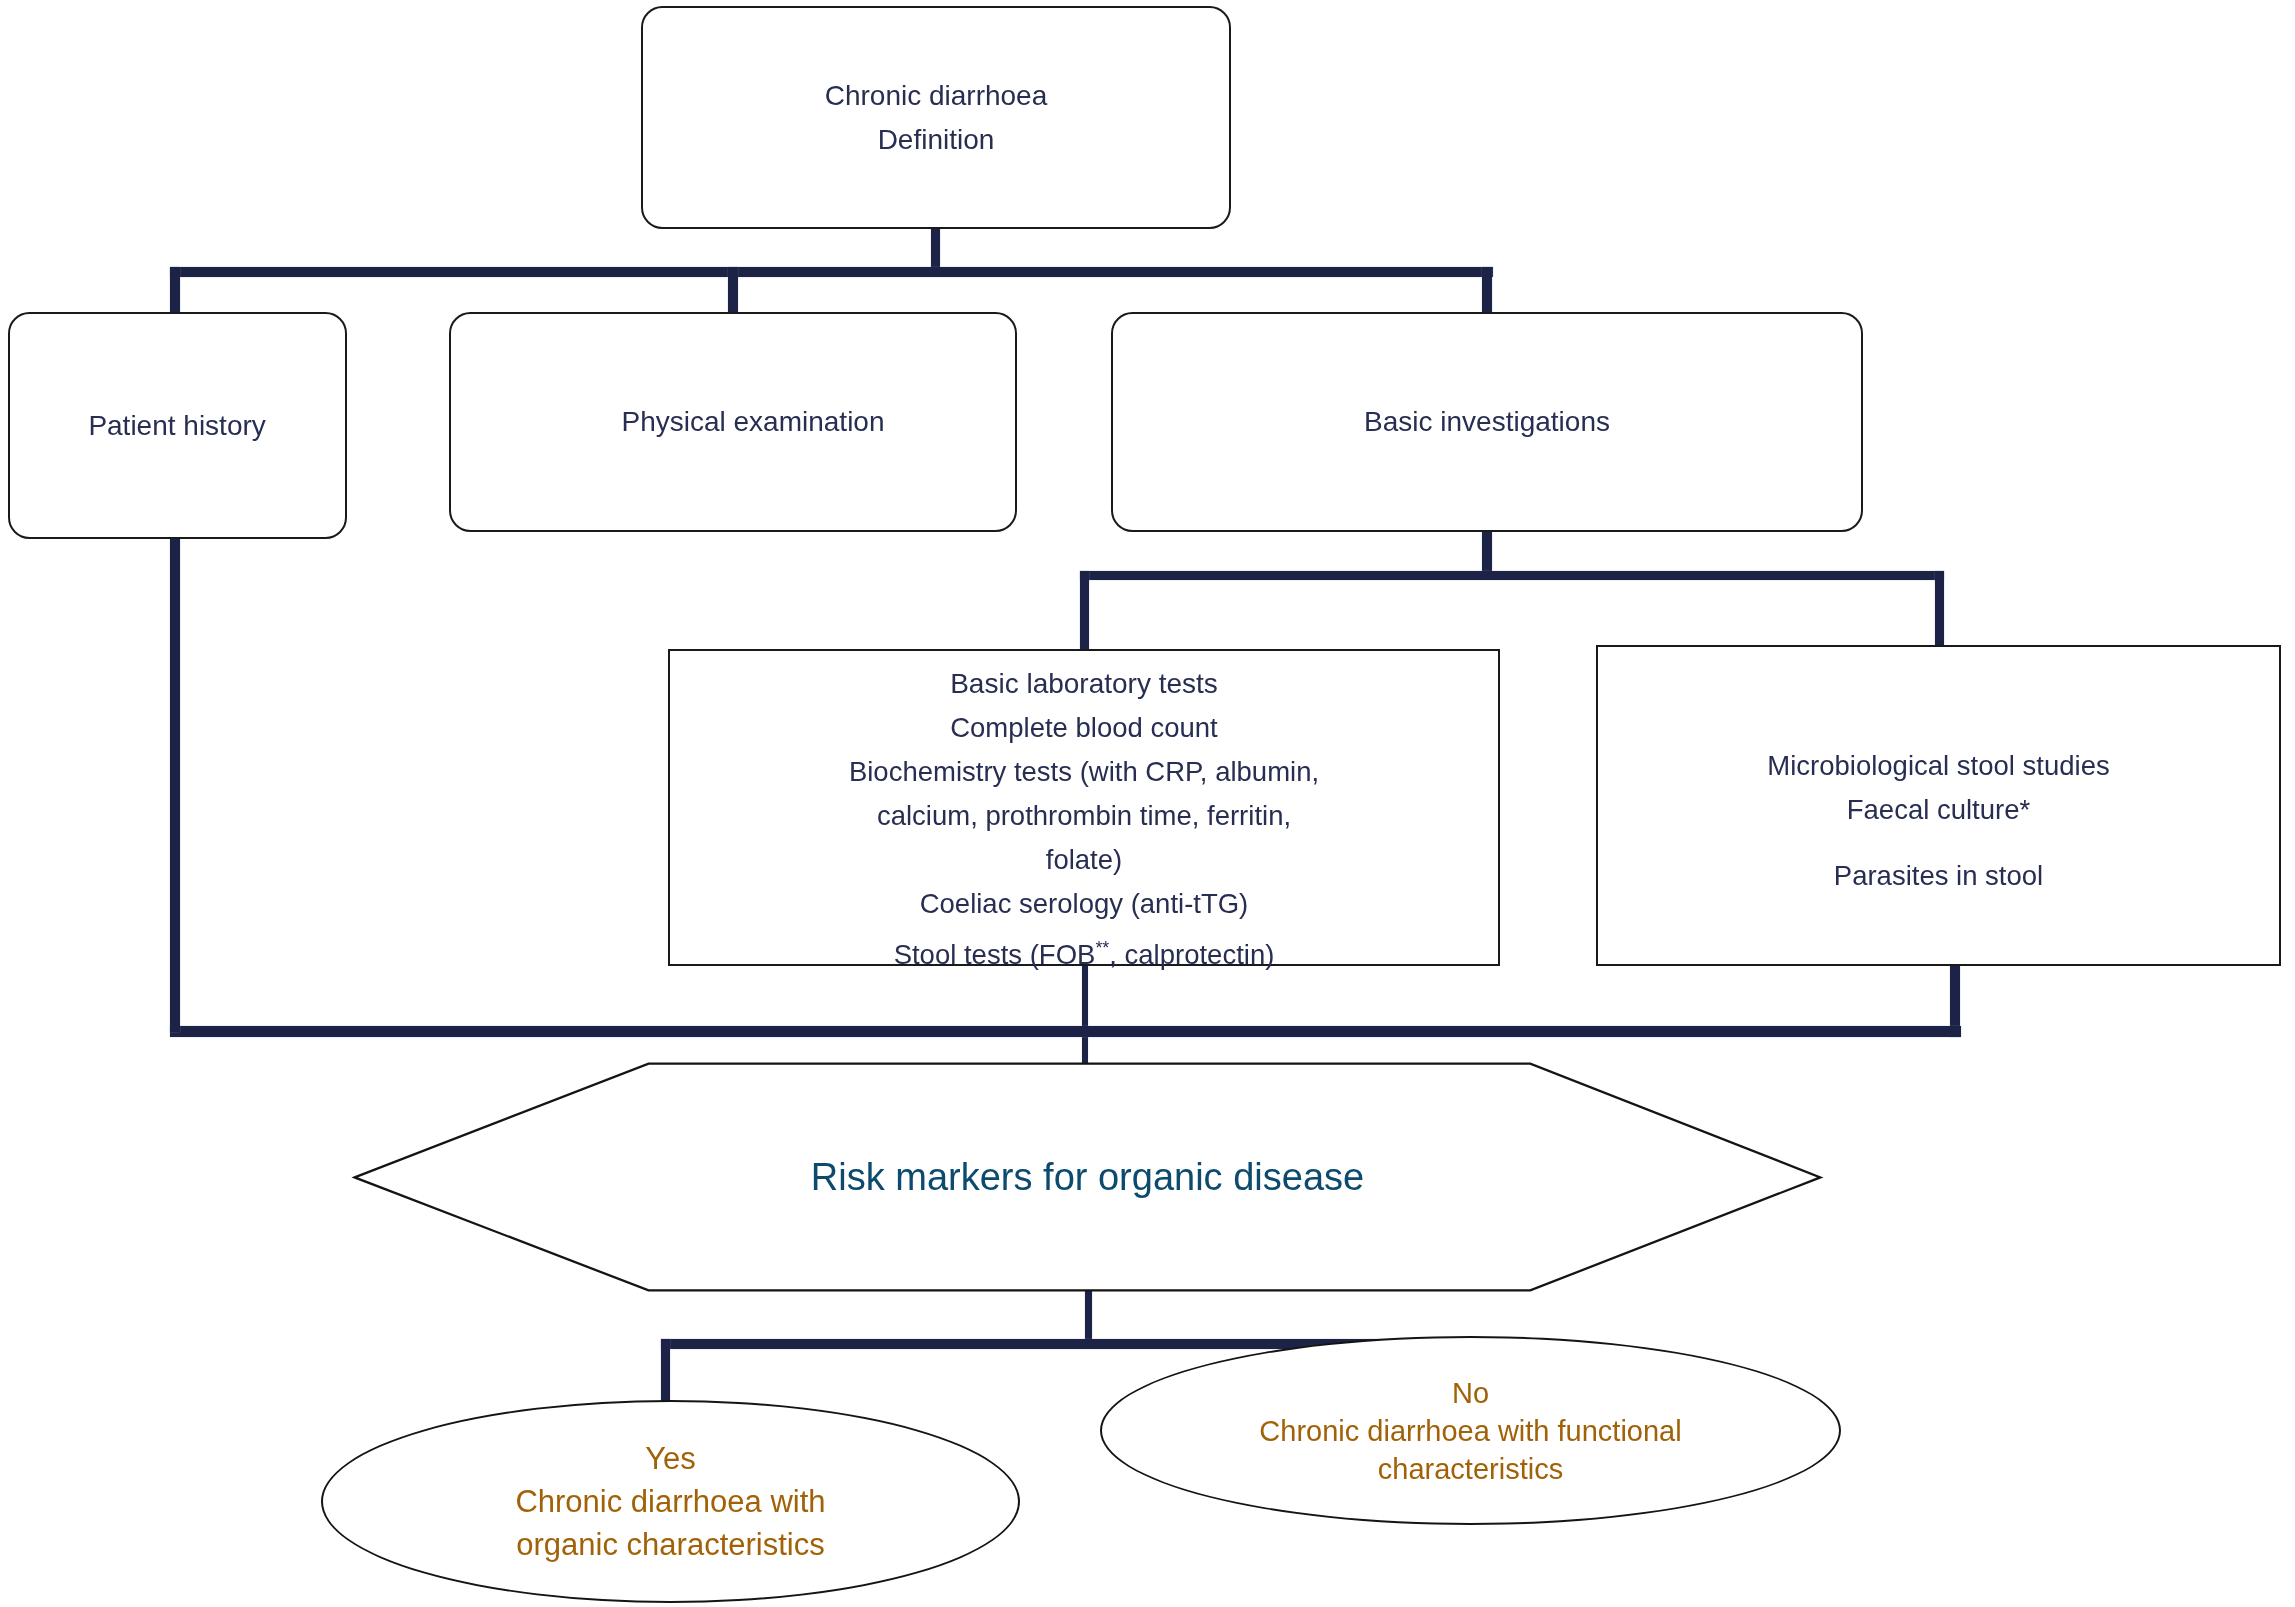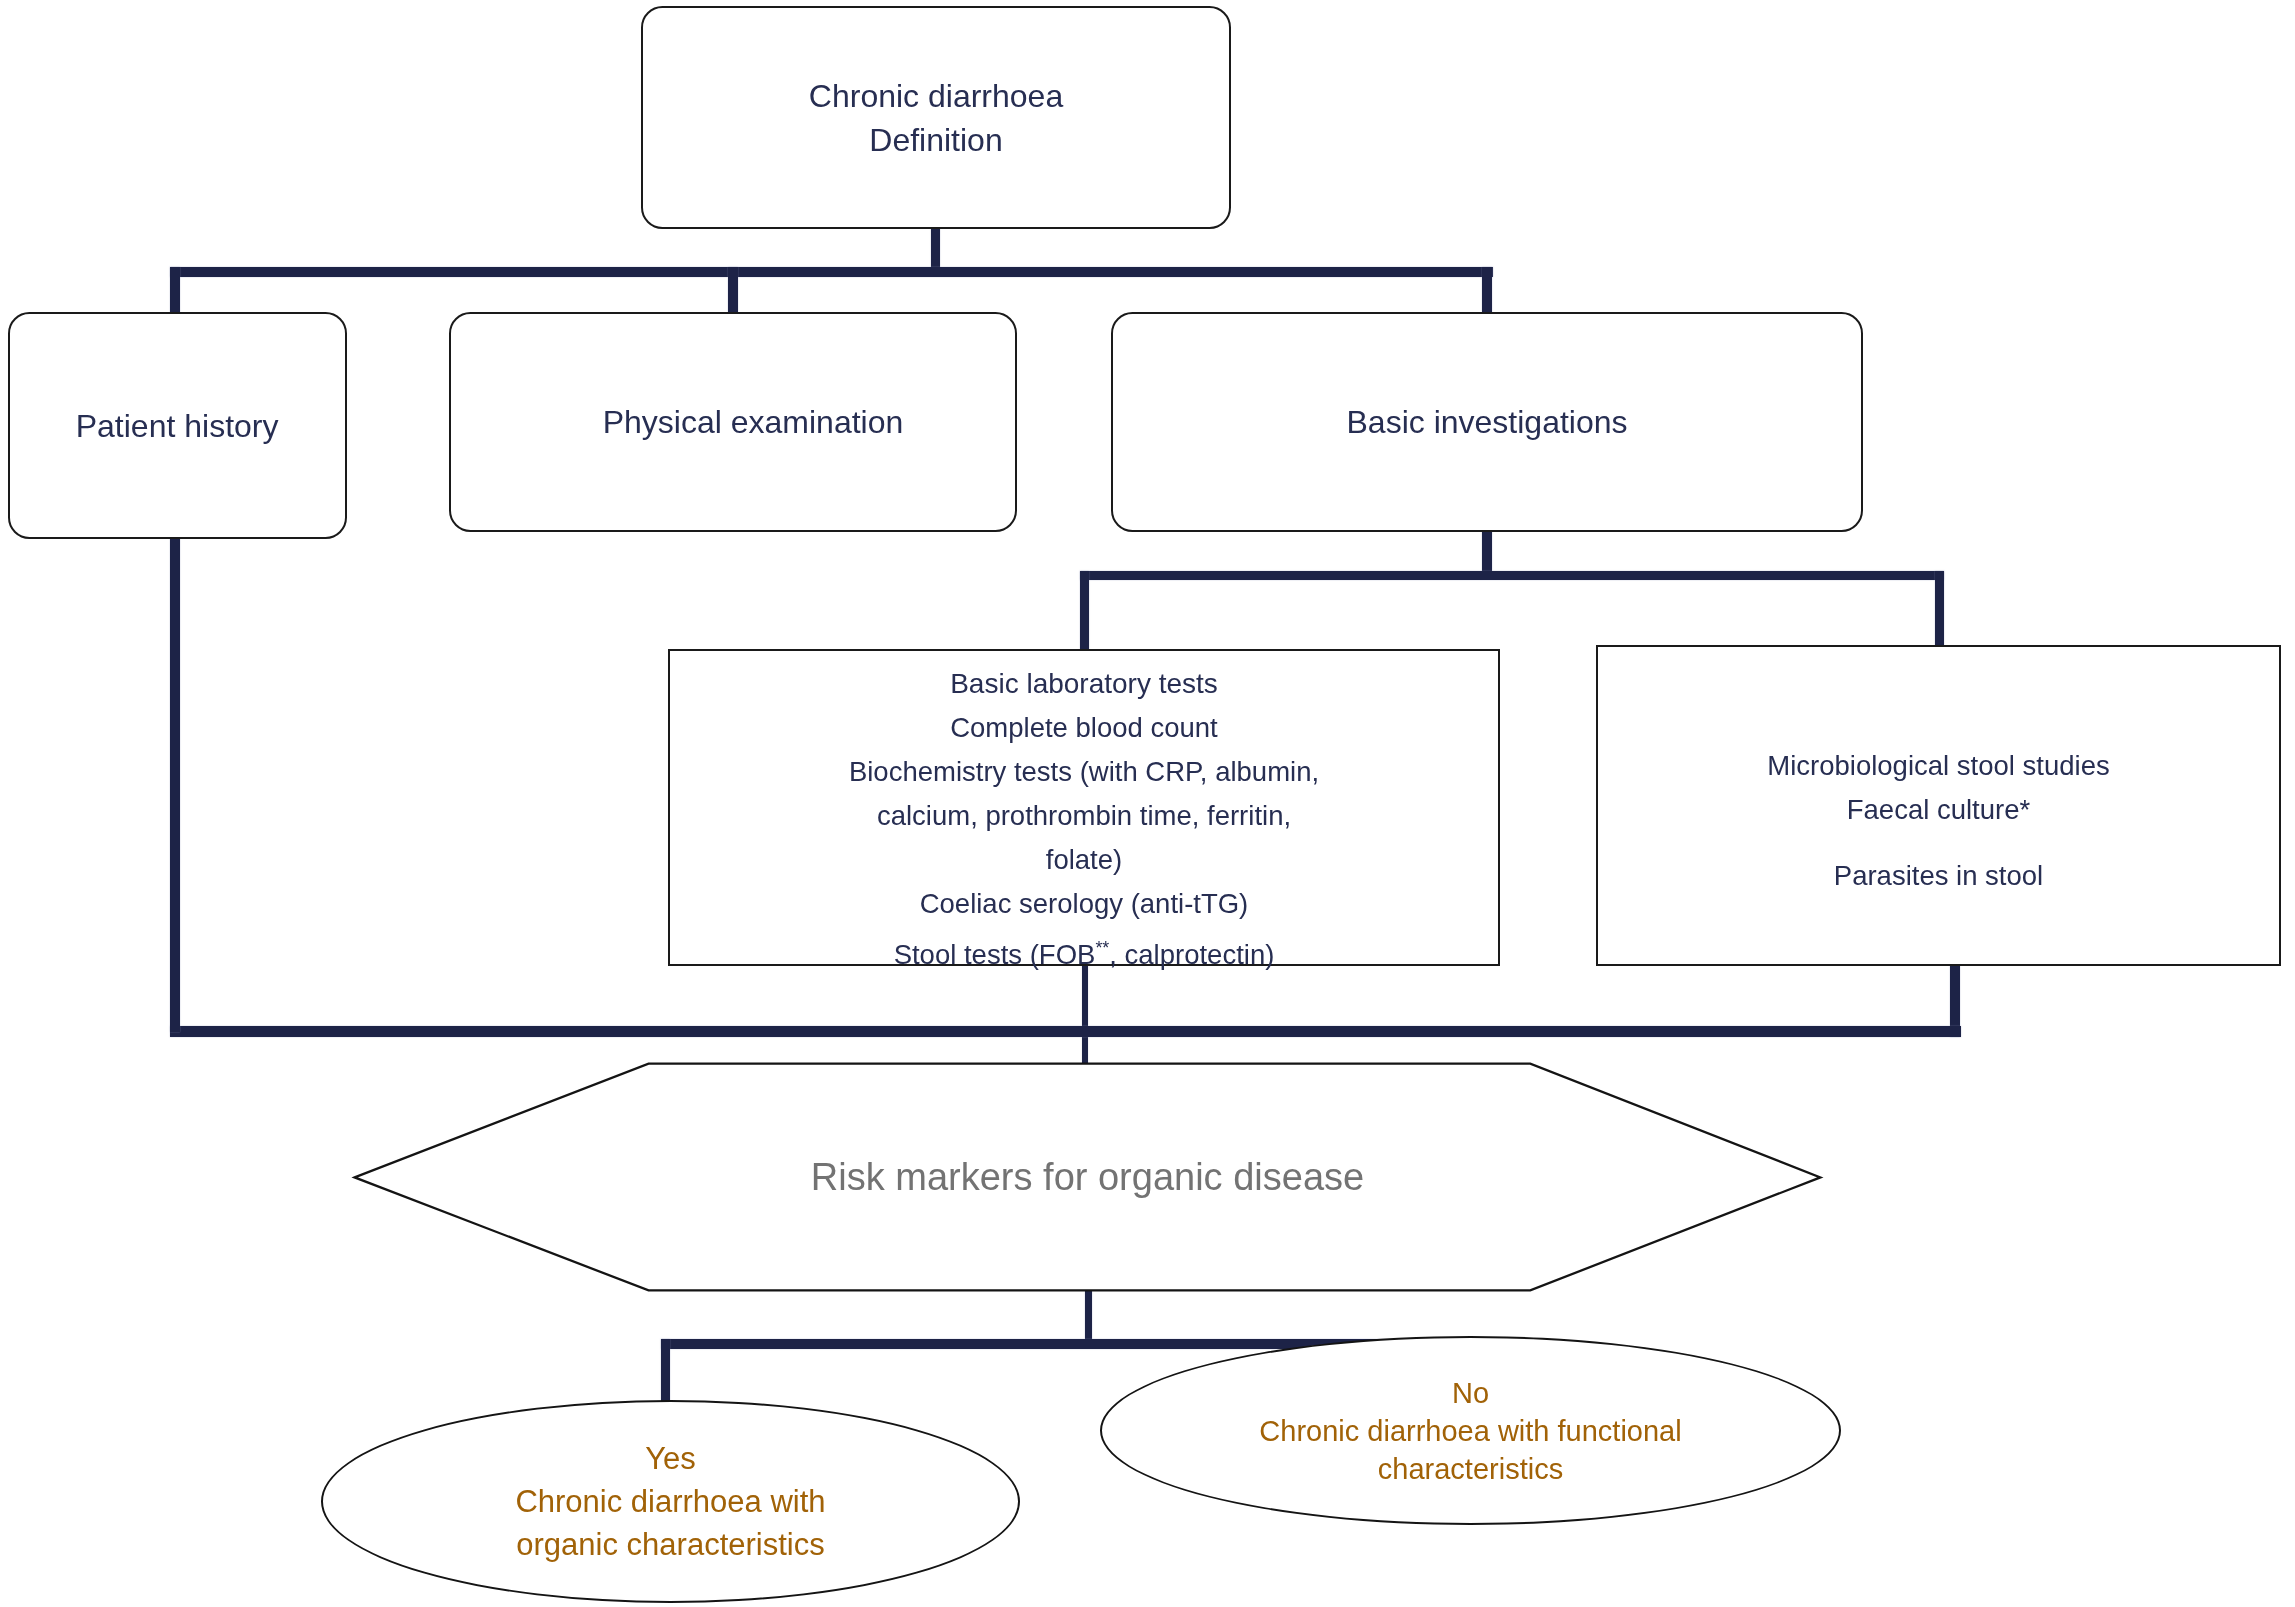--- a/index.html
+++ b/index.html
@@ -12,37 +12,37 @@
     overflow:hidden;
   }
   .conn{position:absolute;background:#1d2347;box-shadow:0 0 1.5px rgba(150,155,185,.55);}
   .box{
     position:absolute;background:#ffffff;border:2.3px solid #1a1a1a;
     box-sizing:border-box;display:flex;flex-direction:column;
     align-items:center;justify-content:center;text-align:center;
     color:#272e52;
   }
   .rounded{border-radius:21.4px;}
-  .headline{font-size:32px;line-height:44px;}
+  .headline{font-size:28px;line-height:44px;}
   .lab{justify-content:flex-start;padding:10.7px 7.6px 7.6px 7.6px;font-size:27.5px;line-height:44px;}
   .lab .title{font-size:28px;}
   .lab .stool{margin-top:7.6px;}
   sup{font-size:65%;vertical-align:super;line-height:0;}
   .micro{justify-content:flex-start;padding-top:97px;font-size:27.5px;line-height:44px;}
   .micro .gap{margin-top:22px;}
   .ellipse{
     position:absolute;background:#ffffff;border:2.3px solid #141414;border-radius:50%;
     box-sizing:border-box;display:flex;flex-direction:column;
     align-items:center;justify-content:center;text-align:center;color:#a16207;
   }
   .hexwrap{position:absolute;left:347px;top:1056px;width:1481px;height:242px;}
   .hexlabel{
     position:absolute;left:347px;top:1056px;width:1481px;height:242px;
     display:flex;align-items:center;justify-content:center;
-    font-size:38px;color:#737373;
+    font-size:38px;color:#0c4a6e;
   }
 </style>
 </head>
 <body>
 
 <div id="canvas">
 
   <div class="conn" style="left:931px;top:228px;width:9.2px;height:44px;"></div>
   <div class="conn" style="left:170px;top:267px;width:1323px;height:10px;"></div>
   <div class="conn" style="left:170px;top:267px;width:10px;height:46px;"></div>

